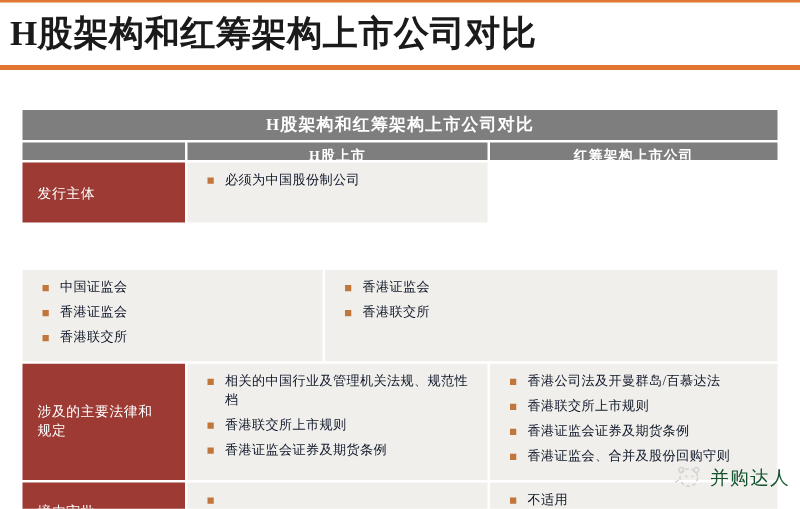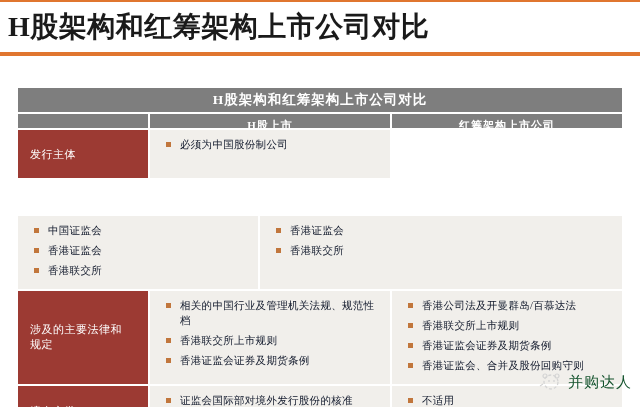--- a/index.html
+++ b/index.html
@@ -170,21 +170,20 @@
           <span class="li-t">香港证监会、合并及股份回购守则</span>
         </div>
     </div>
   </div>
 
   <div class="tbl-row r3">
     <div class="cell c1 cat">境内审批</div>
     <div class="cell c2 body-cell">
       <div class="li">
           <span class="bu"></span>
-          <span class="li-t">证监会国际部对境外发行股份的核准</span>
         </div>
       <div class="li">
           <span class="bu"></span>
           <span class="li-t">特殊行业监管部门批准（如需）</span>
         </div>
     </div>
     <div class="cell c3 body-cell">
       <div class="li">
           <span class="bu"></span>
           <span class="li-t">不适用</span>

